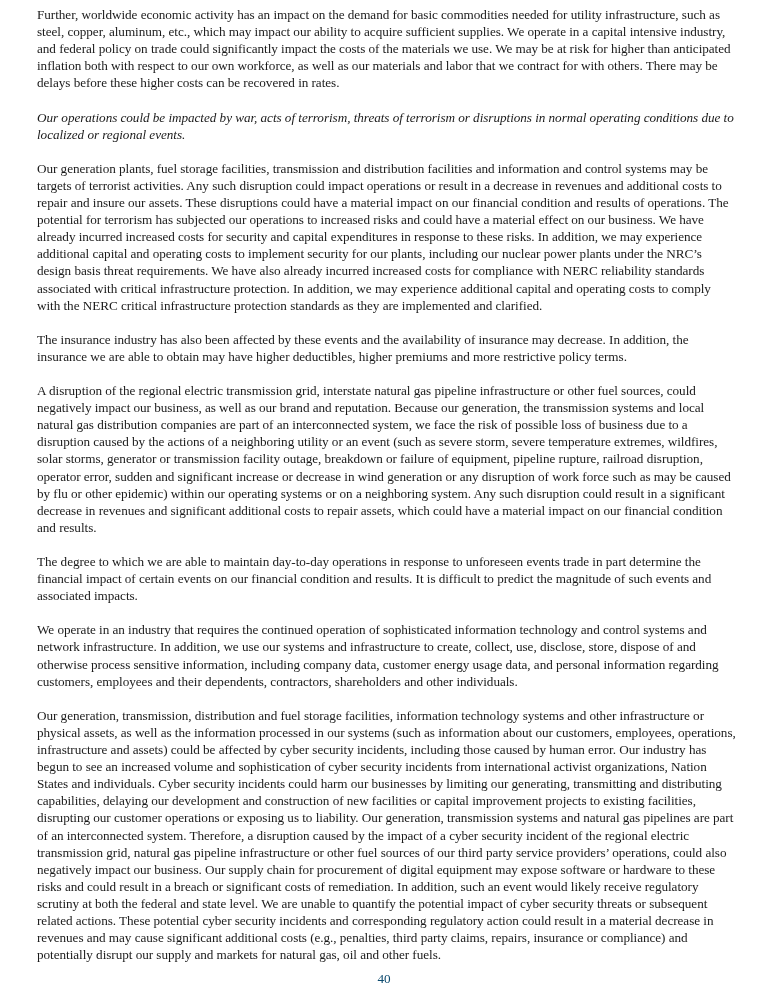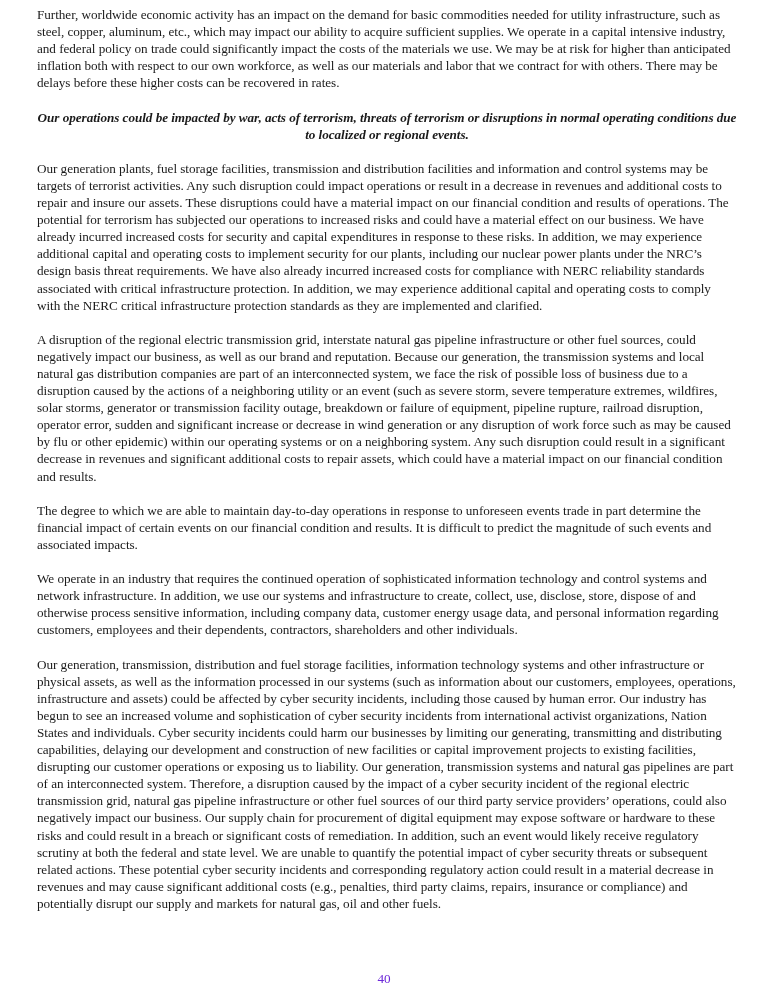--- a/index.html
+++ b/index.html
@@ -3,32 +3,33 @@
   <meta charset="utf-8">
   <style>
     html, body { margin: 0; padding: 0; background: #ffffff; }
     body { width: 768px; height: 1000px; overflow: hidden; position: relative; }
     .page {
       position: absolute; left: 37px; top: 6px; width: 700px;
       font-family: "Liberation Serif", serif; font-size: 13.2px; line-height: 17.1px;
       color: #1a1a1a; letter-spacing: -0.05px;
     }
     .page p { margin: 0 0 17.1px 0; }
-    .page p.heading { font-weight: bold; font-style: italic; text-align: center; }
+    .page p.heading { font-weight: normal; font-style: italic; }
     .page-number {
       position: absolute; left: 0; width: 768px; top: 971px; text-align: center;
-      font-family: "Liberation Serif", serif; font-size: 13.2px; color: #6d28d9;
+      font-family: "Liberation Serif", serif; font-size: 13.2px; color: #0c4a6e;
     }
   </style>
 </head>
 <body>
 
 <div class="page">
   <p>Further, worldwide economic activity has an impact on the demand for basic commodities needed for utility infrastructure, such as steel, copper, aluminum, etc., which may impact our ability to acquire sufficient supplies. We operate in a capital intensive industry, and federal policy on trade could significantly impact the costs of the materials we use.  We may be at risk for higher than anticipated inflation both with respect to our own workforce, as well as our materials and labor that we contract for with others.  There may be delays before these higher costs can be recovered in rates.</p>
   <p class="heading">Our operations could be impacted by war, acts of terrorism, threats of terrorism or disruptions in normal operating conditions due to localized or regional events.</p>
   <p>Our generation plants, fuel storage facilities, transmission and distribution facilities and information and control systems may be targets of terrorist activities.  Any such disruption could impact operations or result in a decrease in revenues and additional costs to repair and insure our assets.  These disruptions could have a material impact on our financial condition and results of operations.  The potential for terrorism has subjected our operations to increased risks and could have a material effect on our business.  We have already incurred increased costs for security and capital expenditures in response to these risks.  In addition, we may experience additional capital and operating costs to implement security for our plants, including our nuclear power plants under the NRC’s design basis threat requirements.  We have also already incurred increased costs for compliance with NERC reliability standards associated with critical infrastructure protection.  In addition, we may experience additional capital and operating costs to comply with the NERC critical infrastructure protection standards as they are implemented and clarified.</p>
+  <p>The insurance industry has also been affected by these events and the availability of insurance may decrease.  In addition, the insurance we are able to obtain may have higher deductibles, higher premiums and more restrictive policy terms.</p>
   <p>A disruption of the regional electric transmission grid, interstate natural gas pipeline infrastructure or other fuel sources, could negatively impact our business, as well as our brand and reputation.  Because our generation, the transmission systems and local natural gas distribution companies are part of an interconnected system, we face the risk of possible loss of business due to a disruption caused by the actions of a neighboring utility or an event (such as severe storm, severe temperature extremes, wildfires, solar storms, generator or transmission facility outage, breakdown or failure of equipment, pipeline rupture, railroad disruption, operator error, sudden and significant increase or decrease in wind generation or any disruption of work force such as may be caused by flu or other epidemic) within our operating systems or on a neighboring system. Any such disruption could result in a significant decrease in revenues and significant additional costs to repair assets, which could have a material impact on our financial condition and results.</p>
   <p>The degree to which we are able to maintain day-to-day operations in response to unforeseen events trade in part determine the financial impact of certain events on our financial condition and results.  It is difficult to predict the magnitude of such events and associated impacts.</p>
   <p>We operate in an industry that requires the continued operation of sophisticated information technology and control systems and network infrastructure.  In addition, we use our systems and infrastructure to create, collect, use, disclose, store, dispose of and otherwise process sensitive information, including company data, customer energy usage data, and personal information regarding customers, employees and their dependents, contractors, shareholders and other individuals.</p>
   <p>Our generation, transmission, distribution and fuel storage facilities, information technology systems and other infrastructure or physical assets, as well as the information processed in our systems (such as information about our customers, employees, operations, infrastructure and assets) could be affected by cyber security incidents, including those caused by human error.  Our industry has begun to see an increased volume and sophistication of cyber security incidents from international activist organizations, Nation States and individuals.  Cyber security incidents could harm our businesses by limiting our generating, transmitting and distributing capabilities, delaying our development and construction of new facilities or capital improvement projects to existing facilities, disrupting our customer operations or exposing us to liability.  Our generation, transmission systems and natural gas pipelines are part of an interconnected system.  Therefore, a disruption caused by the impact of a cyber security incident of the regional electric transmission grid, natural gas pipeline infrastructure or other fuel sources of our third party service providers’ operations, could also negatively impact our business.  Our supply chain for procurement of digital equipment may expose software or hardware to these risks and could result in a breach or significant costs of remediation.  In addition, such an event would likely receive regulatory scrutiny at both the federal and state level.  We are unable to quantify the potential impact of cyber security threats or subsequent related actions.  These potential cyber security incidents and corresponding regulatory action could result in a material decrease in revenues and may cause significant additional costs (e.g., penalties, third party claims, repairs, insurance or compliance) and potentially disrupt our supply and markets for natural gas, oil and other fuels.</p>
 </div>
 
 <div class="page-number">40</div>
 
 </body></html>

